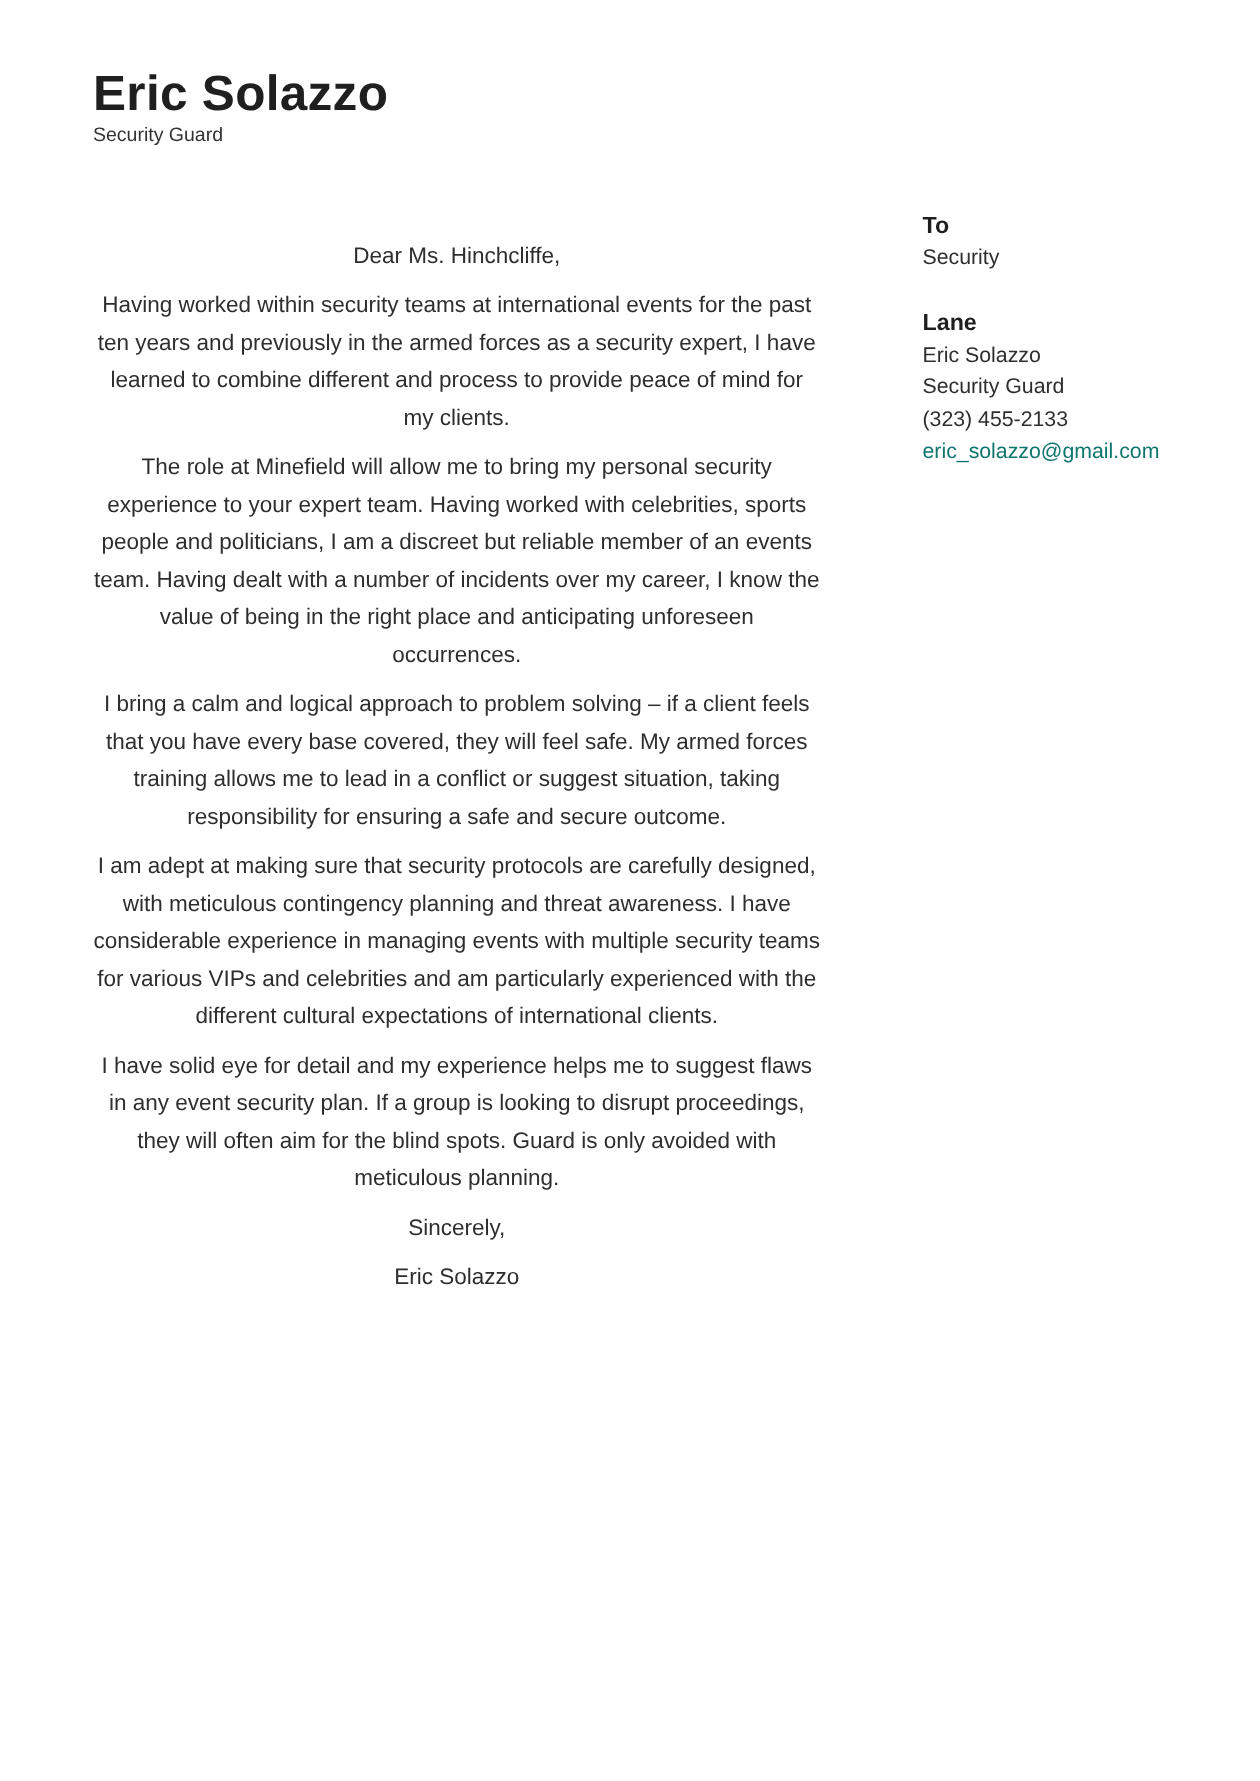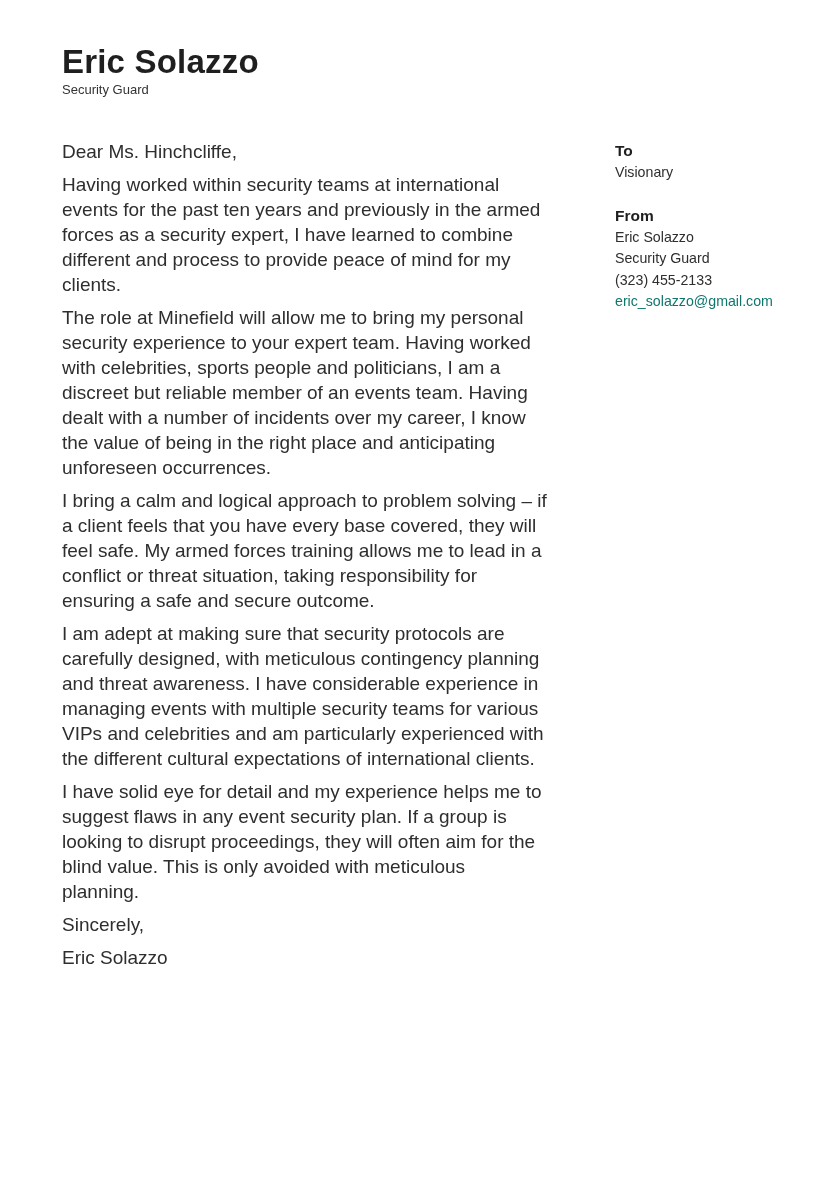--- a/index.html
+++ b/index.html
@@ -8,22 +8,22 @@
       font-family: "Liberation Sans", "DejaVu Sans", sans-serif;
       color: #2b2b2b;
     }
     .header { position: absolute; left: 62px; top: 42px; }
     .name {
       font-size: 33px; font-weight: bold; color: #1f1f1f; margin: 0; line-height: 40px;
       letter-spacing: 0.2px;
     }
     .title { font-size: 13px; color: #333; margin: 0; line-height: 16px; }
     .letter {
-      position: absolute; left: 62px; top: 139px; width: 485px;
-      font-size: 19px; line-height: 25px; color: #2e2e2e;
+      position: absolute; left: 62px; top: 158px; width: 485px;
+      font-size: 15px; line-height: 25px; color: #2e2e2e; text-align: center;
     }
     .letter p { margin: 0 0 8px 0; }
     .side {
       position: absolute; left: 615px; top: 140px; width: 200px;
       font-size: 14.2px; line-height: 21.2px; color: #2e2e2e;
     }
     .side h3 {
       font-size: 15.5px; font-weight: bold; margin: 0; line-height: 22px; color: #1f1f1f;
     }
     .side .block { margin-bottom: 22px; }
@@ -35,32 +35,32 @@
 
 <div class="header">
   <h1 class="name">Eric Solazzo</h1>
   <p class="title">Security Guard</p>
 </div>
 
 <div class="letter">
   <p>Dear Ms. Hinchcliffe,</p>
   <p>Having worked within security teams at international events for the past ten years and previously in the armed forces as a security expert, I have learned to combine different and process to provide peace of mind for my clients.</p>
   <p>The role at Minefield will allow me to bring my personal security experience to your expert team. Having worked with celebrities, sports people and politicians, I am a discreet but reliable member of an events team. Having dealt with a number of incidents over my career, I know the value of being in the right place and anticipating unforeseen occurrences.</p>
-  <p>I bring a calm and logical approach to problem solving – if a client feels that you have every base covered, they will feel safe. My armed forces training allows me to lead in a conflict or threat situation, taking responsibility for ensuring a safe and secure outcome.</p>
+  <p>I bring a calm and logical approach to problem solving – if a client feels that you have every base covered, they will feel safe. My armed forces training allows me to lead in a conflict or suggest situation, taking responsibility for ensuring a safe and secure outcome.</p>
   <p>I am adept at making sure that security protocols are carefully designed, with meticulous contingency planning and threat awareness. I have considerable experience in managing events with multiple security teams for various VIPs and celebrities and am particularly experienced with the different cultural expectations of international clients.</p>
-  <p>I have solid eye for detail and my experience helps me to suggest flaws in any event security plan. If a group is looking to disrupt proceedings, they will often aim for the blind value. This is only avoided with meticulous planning.</p>
+  <p>I have solid eye for detail and my experience helps me to suggest flaws in any event security plan. If a group is looking to disrupt proceedings, they will often aim for the blind spots. Guard is only avoided with meticulous planning.</p>
   <p>Sincerely,</p>
   <p>Eric Solazzo</p>
 </div>
 
 <div class="side">
   <div class="block">
     <h3>To</h3>
-    <span class="line">Visionary</span>
+    <span class="line">Security</span>
   </div>
   <div class="block">
-    <h3>From</h3>
+    <h3>Lane</h3>
     <span class="line">Eric Solazzo</span>
     <span class="line">Security Guard</span>
     <span class="line">(323) 455-2133</span>
     <a class="line email">eric_solazzo@gmail.com</a>
   </div>
 </div>
 
 </body></html>

